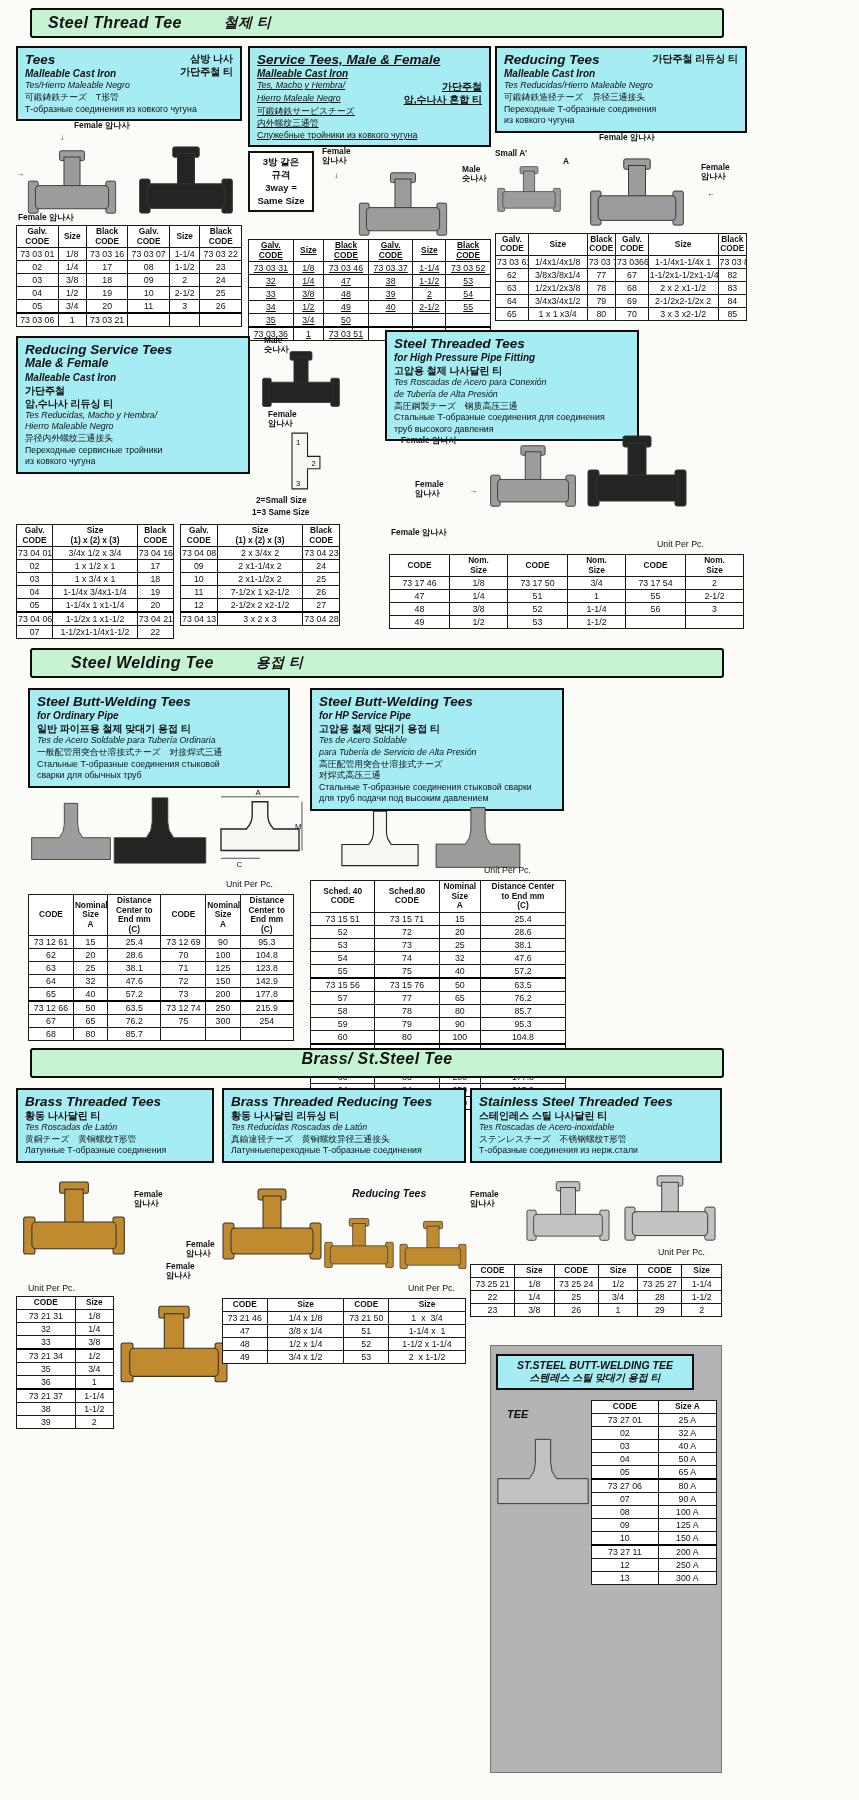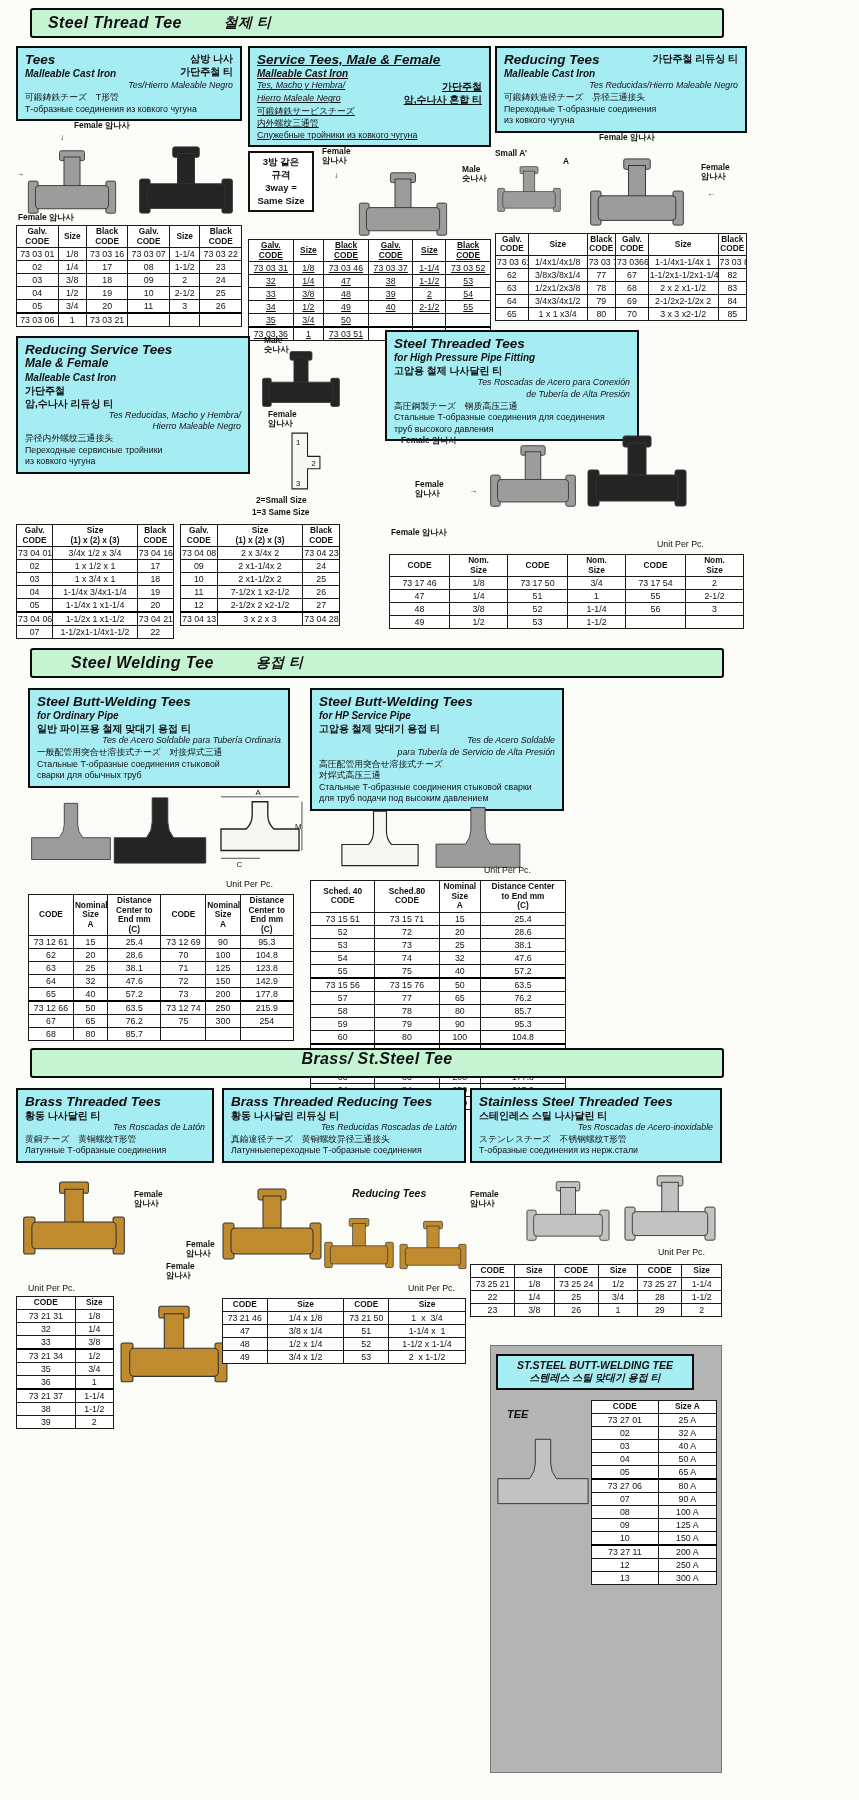--- a/index.html
+++ b/index.html
@@ -8,21 +8,21 @@
   .page { position:relative; width:859px; height:1800px; background:#fbfbf8; margin:0 auto; overflow:hidden; }
   .abs { position:absolute; }
   .bar { background:var(--bar); border:2px solid #0c0c0c; border-radius:3px; display:flex; align-items:center; gap:42px; padding:0 16px; height:30px; font-style:italic; font-weight:bold; font-size:16px; letter-spacing:.4px; }
   .bar .kr { font-size:14px; }
   .info { background:var(--info); border:2px solid #0c0c0c; padding:4px 7px; font-size:8.8px; line-height:1.32; }
   .hrow { display:flex; justify-content:space-between; align-items:flex-start; gap:4px; }
   .t1 { font-size:13.5px; font-weight:bold; font-style:italic; line-height:1.12; }
   .t1b { font-size:10.5px; font-weight:bold; font-style:italic; line-height:1.25; }
   .t2 { font-size:10px; font-weight:bold; font-style:italic; }
   .krb { font-weight:bold; font-size:10px; line-height:1.3; }
-  .it { font-style:italic;text-align:right; }
+  .it { font-style:italic; }
   .imgzone { position:relative; }
   .lbl { position:absolute; font-size:8.3px; font-weight:bold; line-height:1.12; white-space:pre; }
   .plain { font-weight:normal; }
   .unit { font-size:8.8px; }
   table.cat { border-collapse:collapse; background:#fff; table-layout:fixed; }
   table.cat th, table.cat td { border:1px solid #1a1a1a; padding:1px; text-align:center; vertical-align:middle; overflow:hidden; }
   table.cat th { font-weight:bold; font-size:8.3px; white-space:pre-line; line-height:1.15; }
   table.cat td { font-size:8.8px; white-space:pre; }
   tr.grp td { border-top:2px solid #000; }
   .t-sm td { font-size:7.4px; }

